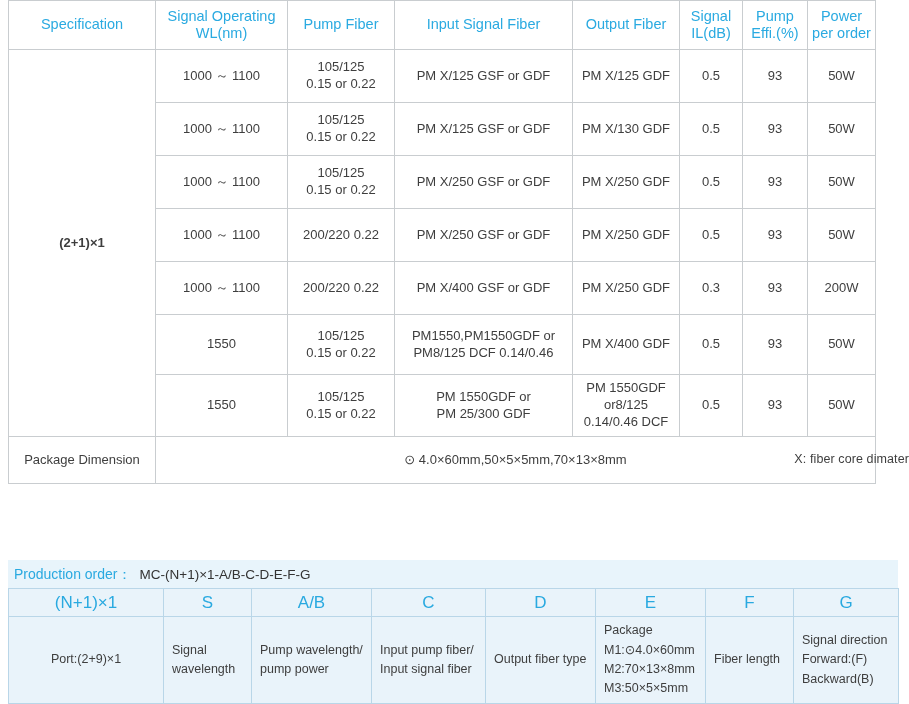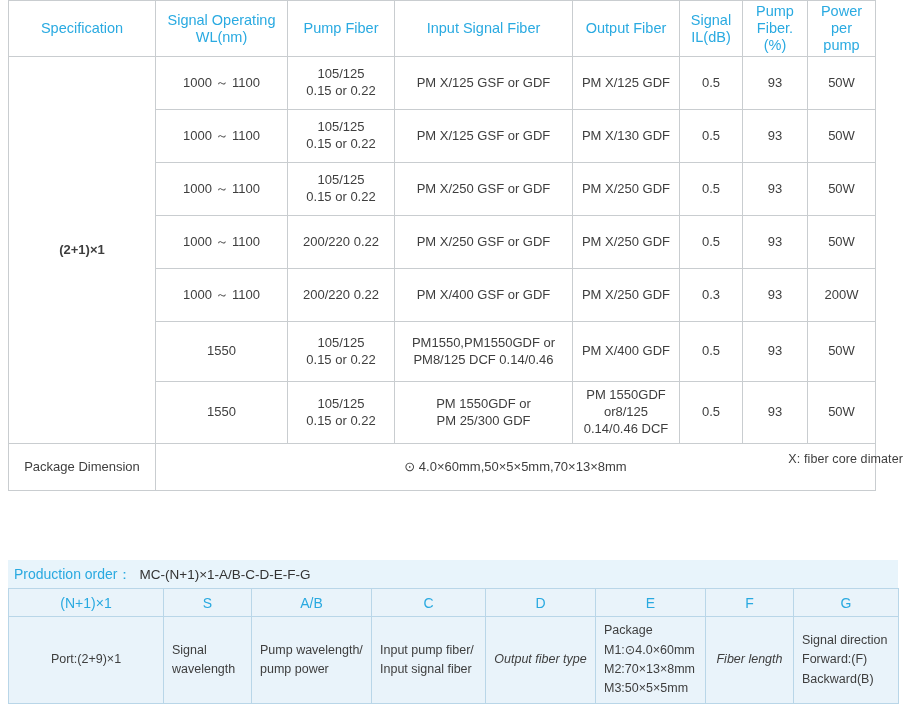--- a/index.html
+++ b/index.html
@@ -59,21 +59,21 @@
     margin-left: 48px;
   }
   td.pkg-value {
     font-size: 13.5px;
     color: #3e3e3e;
   }
   .two-line > span { display: block; }
 
   #fiber-note {
     position: absolute;
-    left: 2px;
+    left: 8px;
     top: 452px;
     width: 901px;
     text-align: right;
     font-size: 12.5px;
     color: #3e3e3e;
     letter-spacing: 0.1px;
   }
 
   
   #order-wrap {
@@ -104,39 +104,37 @@
     table-layout: fixed;
     background: #e9f3fa;
   }
   table.order th, table.order td {
     border: 1px solid #b9d6e8;
     vertical-align: middle;
   }
   table.order th {
     color: #29a9e0;
     font-weight: normal;
-    font-size: 14px;
+    font-size: 17px;
     height: 25px;
     text-align: center;
   }
   table.order td {
     color: #3e3e3e;
     font-size: 12.5px;
     height: 80px;
     line-height: 1.55;
     padding: 3px 8px;
   }
   td.ord-port {
     text-align: center;
     font-size: 15px;
     color: #333;
   }
   td.ord-center {
-    text-align: center;
-    font-style: italic;
   }
   .ml span { display: block; }
 </style>
 </head>
 <body>
 
 <div id="spec-table-wrap">
   <table class="spec">
     <colgroup>
       <col style="width:147px">
@@ -157,25 +155,25 @@
         </th>
         <th><span>Pump Fiber</span></th>
         <th><span>Input Signal Fiber</span></th>
         <th><span>Output Fiber</span></th>
         <th class="two-line">
           <span>Signal</span>
           <span>IL(dB)</span>
         </th>
         <th class="two-line">
           <span>Pump</span>
-          <span>Fiber.(%)</span>
+          <span>Effi.(%)</span>
         </th>
         <th class="two-line">
           <span>Power</span>
-          <span>per pump</span>
+          <span>per order</span>
         </th>
       </tr>
     </thead>
     <tbody>
       <tr>
         <td class="spec-name" rowspan="7" style="height:352px">(2+1)×1</td>
         <td style="height:48px">1000 ～ 1100</td>
         <td class="two-line">
           <span>105/125</span>
           <span>0.15 or 0.22</span>

